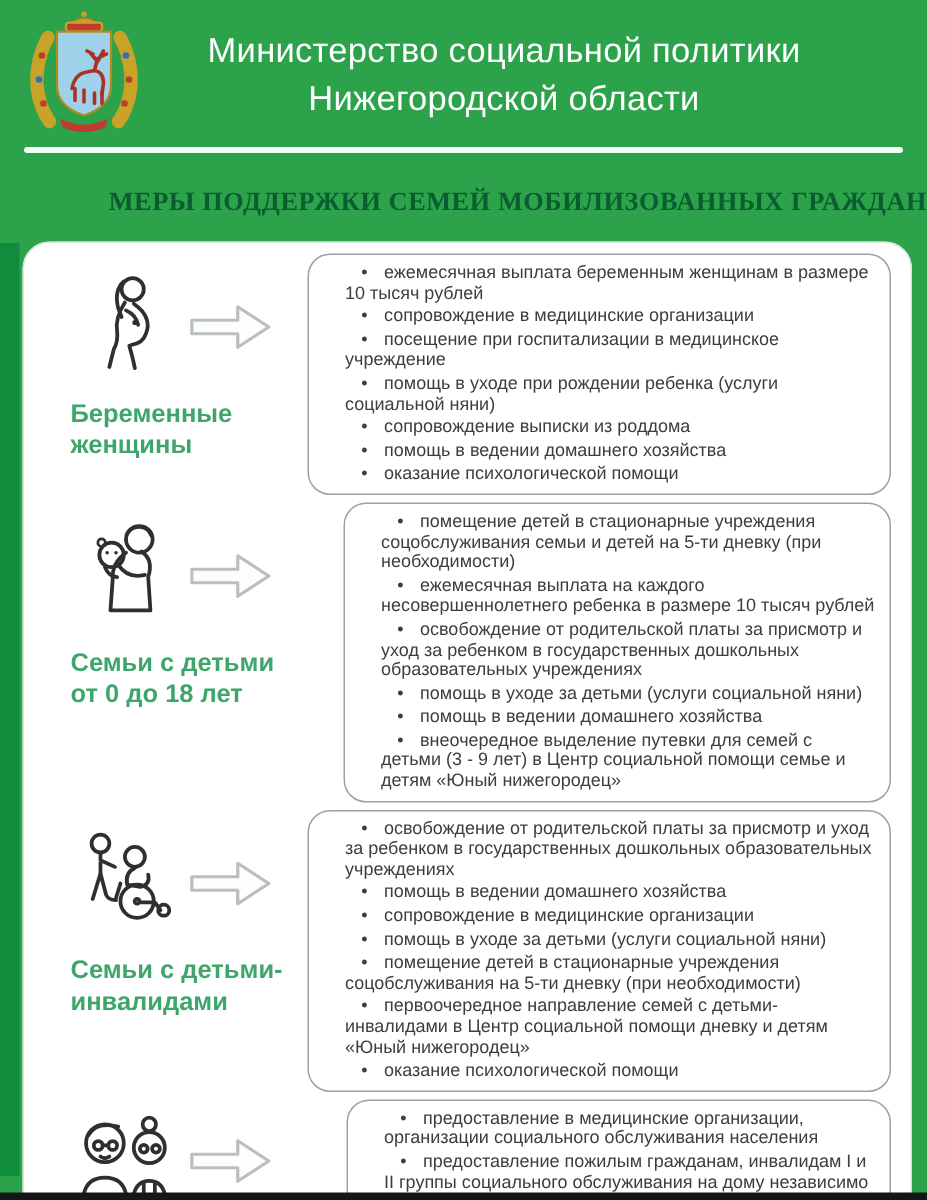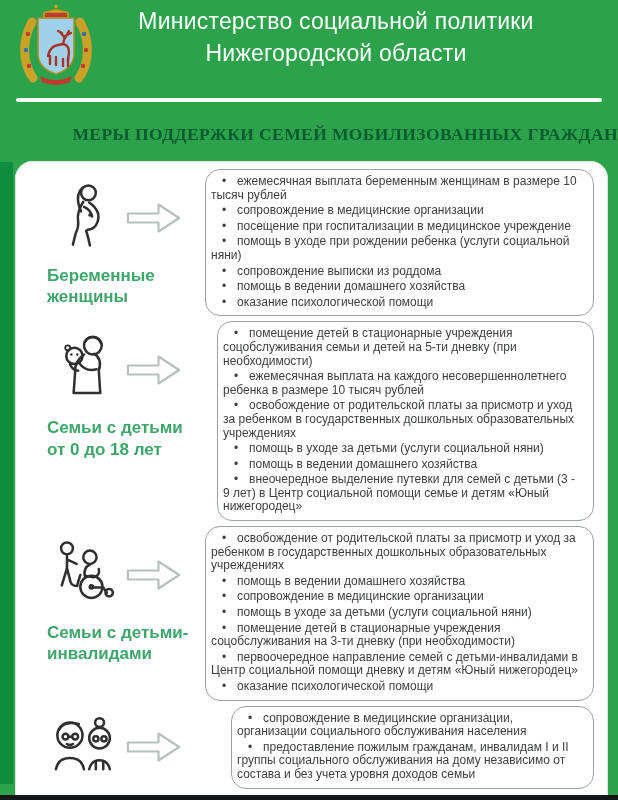--- a/index.html
+++ b/index.html
@@ -2,21 +2,21 @@
 <html><head>
 <meta charset="utf-8">
 <style>
   html,body{margin:0;padding:0;}
   body{
     width:618px;height:800px;overflow:hidden;position:relative;
     background:#2ca24b;
     font-family:"Liberation Sans","DejaVu Sans",sans-serif;
   }
   
-  .header{display:flex;padding:6px 14px 0 18px;height:88px;}
+  .header{display:flex;align-items:center;padding:6px 14px 0 18px;height:88px;}
   .emblem{width:76px;height:84px;flex:0 0 auto;margin-top:-2px;}
   .ministry-title{
     flex:1;text-align:center;color:#ffffff;font-size:23px;line-height:1.38;
     font-weight:500;white-space:pre-line;padding-right:26px;letter-spacing:.2px;
   }
   .header-rule{height:4px;background:#f2fff4;border-radius:3px;margin:4px 16px 0 16px;}
   
   .poster-title{
     margin-top:22px;text-align:right;color:#0b5c30;
     font-family:"Liberation Serif","DejaVu Serif",serif;
@@ -35,24 +35,24 @@
   .fig-icon{width:74px;height:78px;flex:0 0 auto;}
   .fig-icon svg{width:100%;height:100%;}
   .arrow{width:58px;height:36px;margin-left:4px;flex:0 0 auto;}
   .arrow svg{width:100%;height:100%;}
   .section-label{
     margin-top:8px;color:#3fa66b;font-weight:bold;font-size:17px;
     line-height:1.25;white-space:pre-line;
   }
   .benefits-box{
     flex:1;border:1.5px solid #9aa3a2;border-radius:15px;
-    padding:5px 10px 6px 5px;margin-right:8px;
+    padding:5px 10px 6px 24px;margin-right:8px;
     color:#3c3e3e;font-size:12px;line-height:13.6px;
   }
-  .section:nth-child(2) .benefits-box{margin-left:12px;}
+  .section:nth-child(2) .benefits-box{margin-left:24px;}
   .section:nth-child(4) .benefits-box{margin-left:26px;}
   .section:nth-child(4) .icon-row{margin-top:2px;}
   .b-item{text-indent:0;padding-left:0;}
   .b-item + .b-item{margin-top:2px;}
   .b-item .bullet{display:inline-block;width:26px;text-align:center;text-indent:0;}
   .bottom-strip{position:absolute;left:0;bottom:0;width:618px;height:5px;background:#141617;}
 </style>
 </head>
 <body>
 
@@ -191,21 +191,21 @@
         </span>
       </div>
       <div class="section-label">Семьи с детьми-
 инвалидами</div>
     </div>
     <div class="benefits-box">
         <div class="b-item"><span class="bullet">•</span><span>освобождение от родительской платы за присмотр и уход за ребенком в государственных дошкольных образовательных учреждениях</span></div>
         <div class="b-item"><span class="bullet">•</span><span>помощь в ведении домашнего хозяйства</span></div>
         <div class="b-item"><span class="bullet">•</span><span>сопровождение в медицинские организации</span></div>
         <div class="b-item"><span class="bullet">•</span><span>помощь в уходе за детьми (услуги социальной няни)</span></div>
-        <div class="b-item"><span class="bullet">•</span><span>помещение  детей в стационарные учреждения соцобслуживания  на 3-ти дневку (при необходимости)</span></div>
+        <div class="b-item"><span class="bullet">•</span><span>помещение  детей в стационарные учреждения соцобслуживания  на 5-ти дневку (при необходимости)</span></div>
         <div class="b-item"><span class="bullet">•</span><span>первоочередное направление семей с детьми-инвалидами  в Центр социальной помощи дневку и детям «Юный нижегородец»</span></div>
         <div class="b-item"><span class="bullet">•</span><span>оказание психологической помощи</span></div>
       </div>
   </div>
 
   <div class="section">
     <div class="section-left">
       <div class="icon-row">
         <span class="fig-icon"><svg viewBox="0 0 100 100">
               <g fill="none" stroke="#2f2f2f" stroke-width="3.4" stroke-linecap="round" stroke-linejoin="round">
@@ -227,19 +227,19 @@
         <span class="arrow">
           <svg viewBox="0 0 64 40" xmlns="http://www.w3.org/2000/svg">
             <polygon points="3,15 37,15 37,5 60,20 37,35 37,25 3,25" fill="#fdfdfd" stroke="#b9bfbf" stroke-width="2.4" stroke-linejoin="round"></polygon>
           </svg>
         </span>
       </div>
       <div class="section-label">Граждане
 старше 65 лет</div>
     </div>
     <div class="benefits-box">
-        <div class="b-item"><span class="bullet">•</span><span>сопровождение в медицинские организации, организации социального обслуживания населения</span></div>
+        <div class="b-item"><span class="bullet">•</span><span>предоставление в медицинские организации, организации социального обслуживания населения</span></div>
         <div class="b-item"><span class="bullet">•</span><span>предоставление пожилым гражданам, инвалидам I и II группы социального обслуживания на дому независимо от состава и без учета уровня доходов семьи</span></div>
       </div>
   </div>
 </div>
 
 <div class="bottom-strip"></div>
 
 </body></html>

